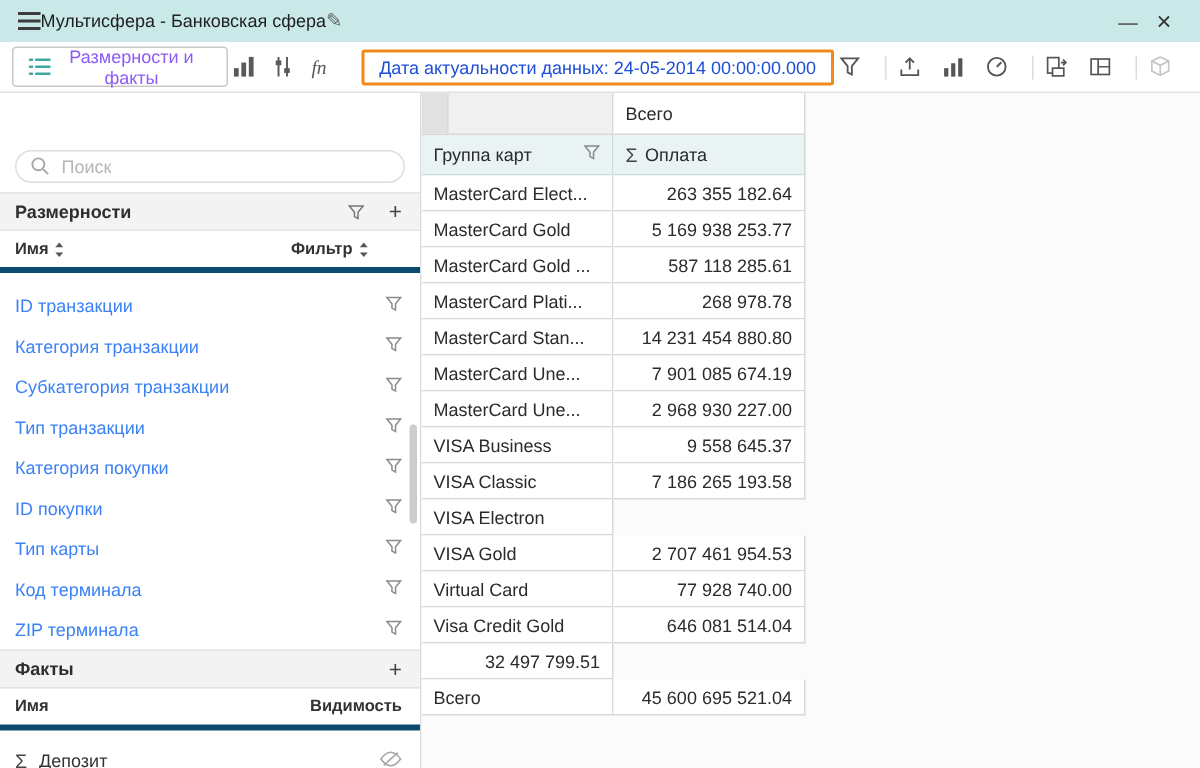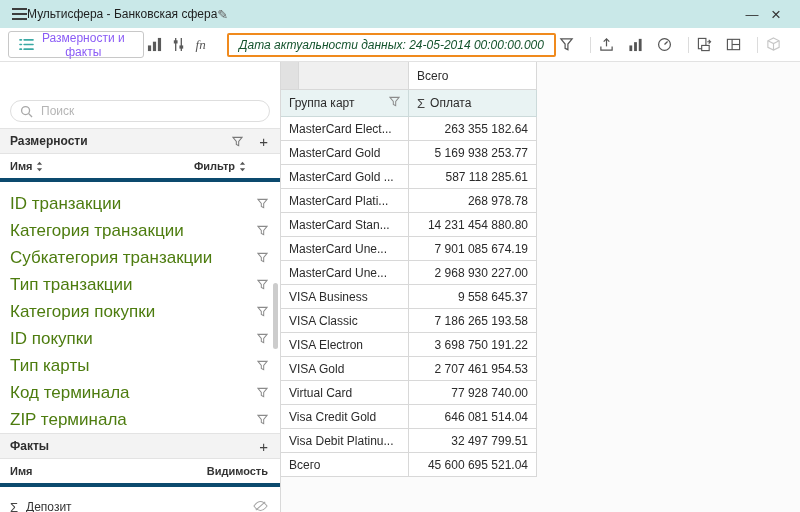--- a/index.html
+++ b/index.html
@@ -21,21 +21,21 @@
   .toolbar { height:34px; display:flex; align-items:center; padding:0 8px;
     background:#fff; border-bottom:1px solid #e2e2e2; }
   .df-btn { display:flex; align-items:center; gap:0; border:1px solid #c8c8c8;
     border-radius:3px; background:#fff; height:27px; padding:0 10px; font-size:12px;
     color:#8b5cf6; font-family:inherit; cursor:pointer; }
   .icon-btn { width:26px; height:26px; display:flex; align-items:center;
     justify-content:flex-start; margin-left:3px; cursor:pointer; border-radius:3px; }
   .fn-glyph { font-style:italic; font-size:13px; color:#555;
     font-family:"Liberation Serif","DejaVu Serif",serif; }
   .date-box { margin-left:10px; border:2px solid #f08a1d; border-radius:2px;
-    padding:3px 10px; font-size:12px; color:#14532d; background:#fff; white-space:nowrap;font-style:italic; }
+    padding:3px 10px; font-size:12px; color:#1d4ed8; background:#fff; white-space:nowrap; }
   .tool-right { margin-left:auto; display:flex; align-items:center; }
   .v-div { width:1px; height:16px; background:#dcdcdc; margin:0 5px; }
 
   
   .content { display:flex; height:450px; }
 
   
   .sidebar { width:281px; flex:none; border-right:1px solid #d9d9d9; position:relative;
     background:#fff; overflow:hidden; }
   .search-wrap { padding:6px 10px; }
@@ -52,21 +52,21 @@
   .sec-plus { font-size:15px; font-weight:400; color:#444; cursor:pointer; padding:0 2px; }
 
   .cols { height:28px; display:flex; align-items:center; padding:0 10px;
     border-bottom:4px solid #0c4a6e; font-size:11px; font-weight:700; color:#333; }
   .cols.dims { padding-right:34px; }
   .cols.facts { padding-right:12px; }
   .col-grp { display:flex; align-items:center; gap:4px; cursor:pointer; }
 
   .dim-list { padding-top:8px; }
   .dim-row { height:27px; display:flex; align-items:center; padding:0 12px 0 10px;
-    font-size:17px; color:#4d7c0f; cursor:pointer; }
+    font-size:12px; color:#3b82f6; cursor:pointer; }
 
   .facts-list { padding-top:6px; }
   .fact-row { height:28px; display:flex; align-items:center; padding:0 12px 0 10px;
     font-size:12px; color:#333; gap:8px; cursor:pointer; }
   .sigma { font-size:13px; color:#444; }
 
   .scroll-thumb { position:absolute; right:2px; top:221px; width:5px; height:66px;
     border-radius:3px; background:#ccc; cursor:pointer; }
 
   
@@ -468,23 +468,20 @@
             <span>VISA Classic</span>
           </div>
         <div class="p-cell d val">
             <span>7 186 265 193.58</span>
           </div>
       </div>
       <div class="p-row">
         <div class="p-cell d">
             <span>VISA Electron</span>
           </div>
-        <div class="p-cell d val">
-            <span>3 698 750 191.22</span>
-          </div>
       </div>
       <div class="p-row">
         <div class="p-cell d">
             <span>VISA Gold</span>
           </div>
         <div class="p-cell d val">
             <span>2 707 461 954.53</span>
           </div>
       </div>
       <div class="p-row">
@@ -497,23 +494,20 @@
       </div>
       <div class="p-row">
         <div class="p-cell d">
             <span>Visa Credit Gold</span>
           </div>
         <div class="p-cell d val">
             <span>646 081 514.04</span>
           </div>
       </div>
       <div class="p-row">
-        <div class="p-cell d">
-            <span>Visa Debit Platinu...</span>
-          </div>
         <div class="p-cell d val">
             <span>32 497 799.51</span>
           </div>
       </div>
 
       <div class="p-row">
         <div class="p-cell d">
             <span>Всего</span>
           </div>
         <div class="p-cell d val">

